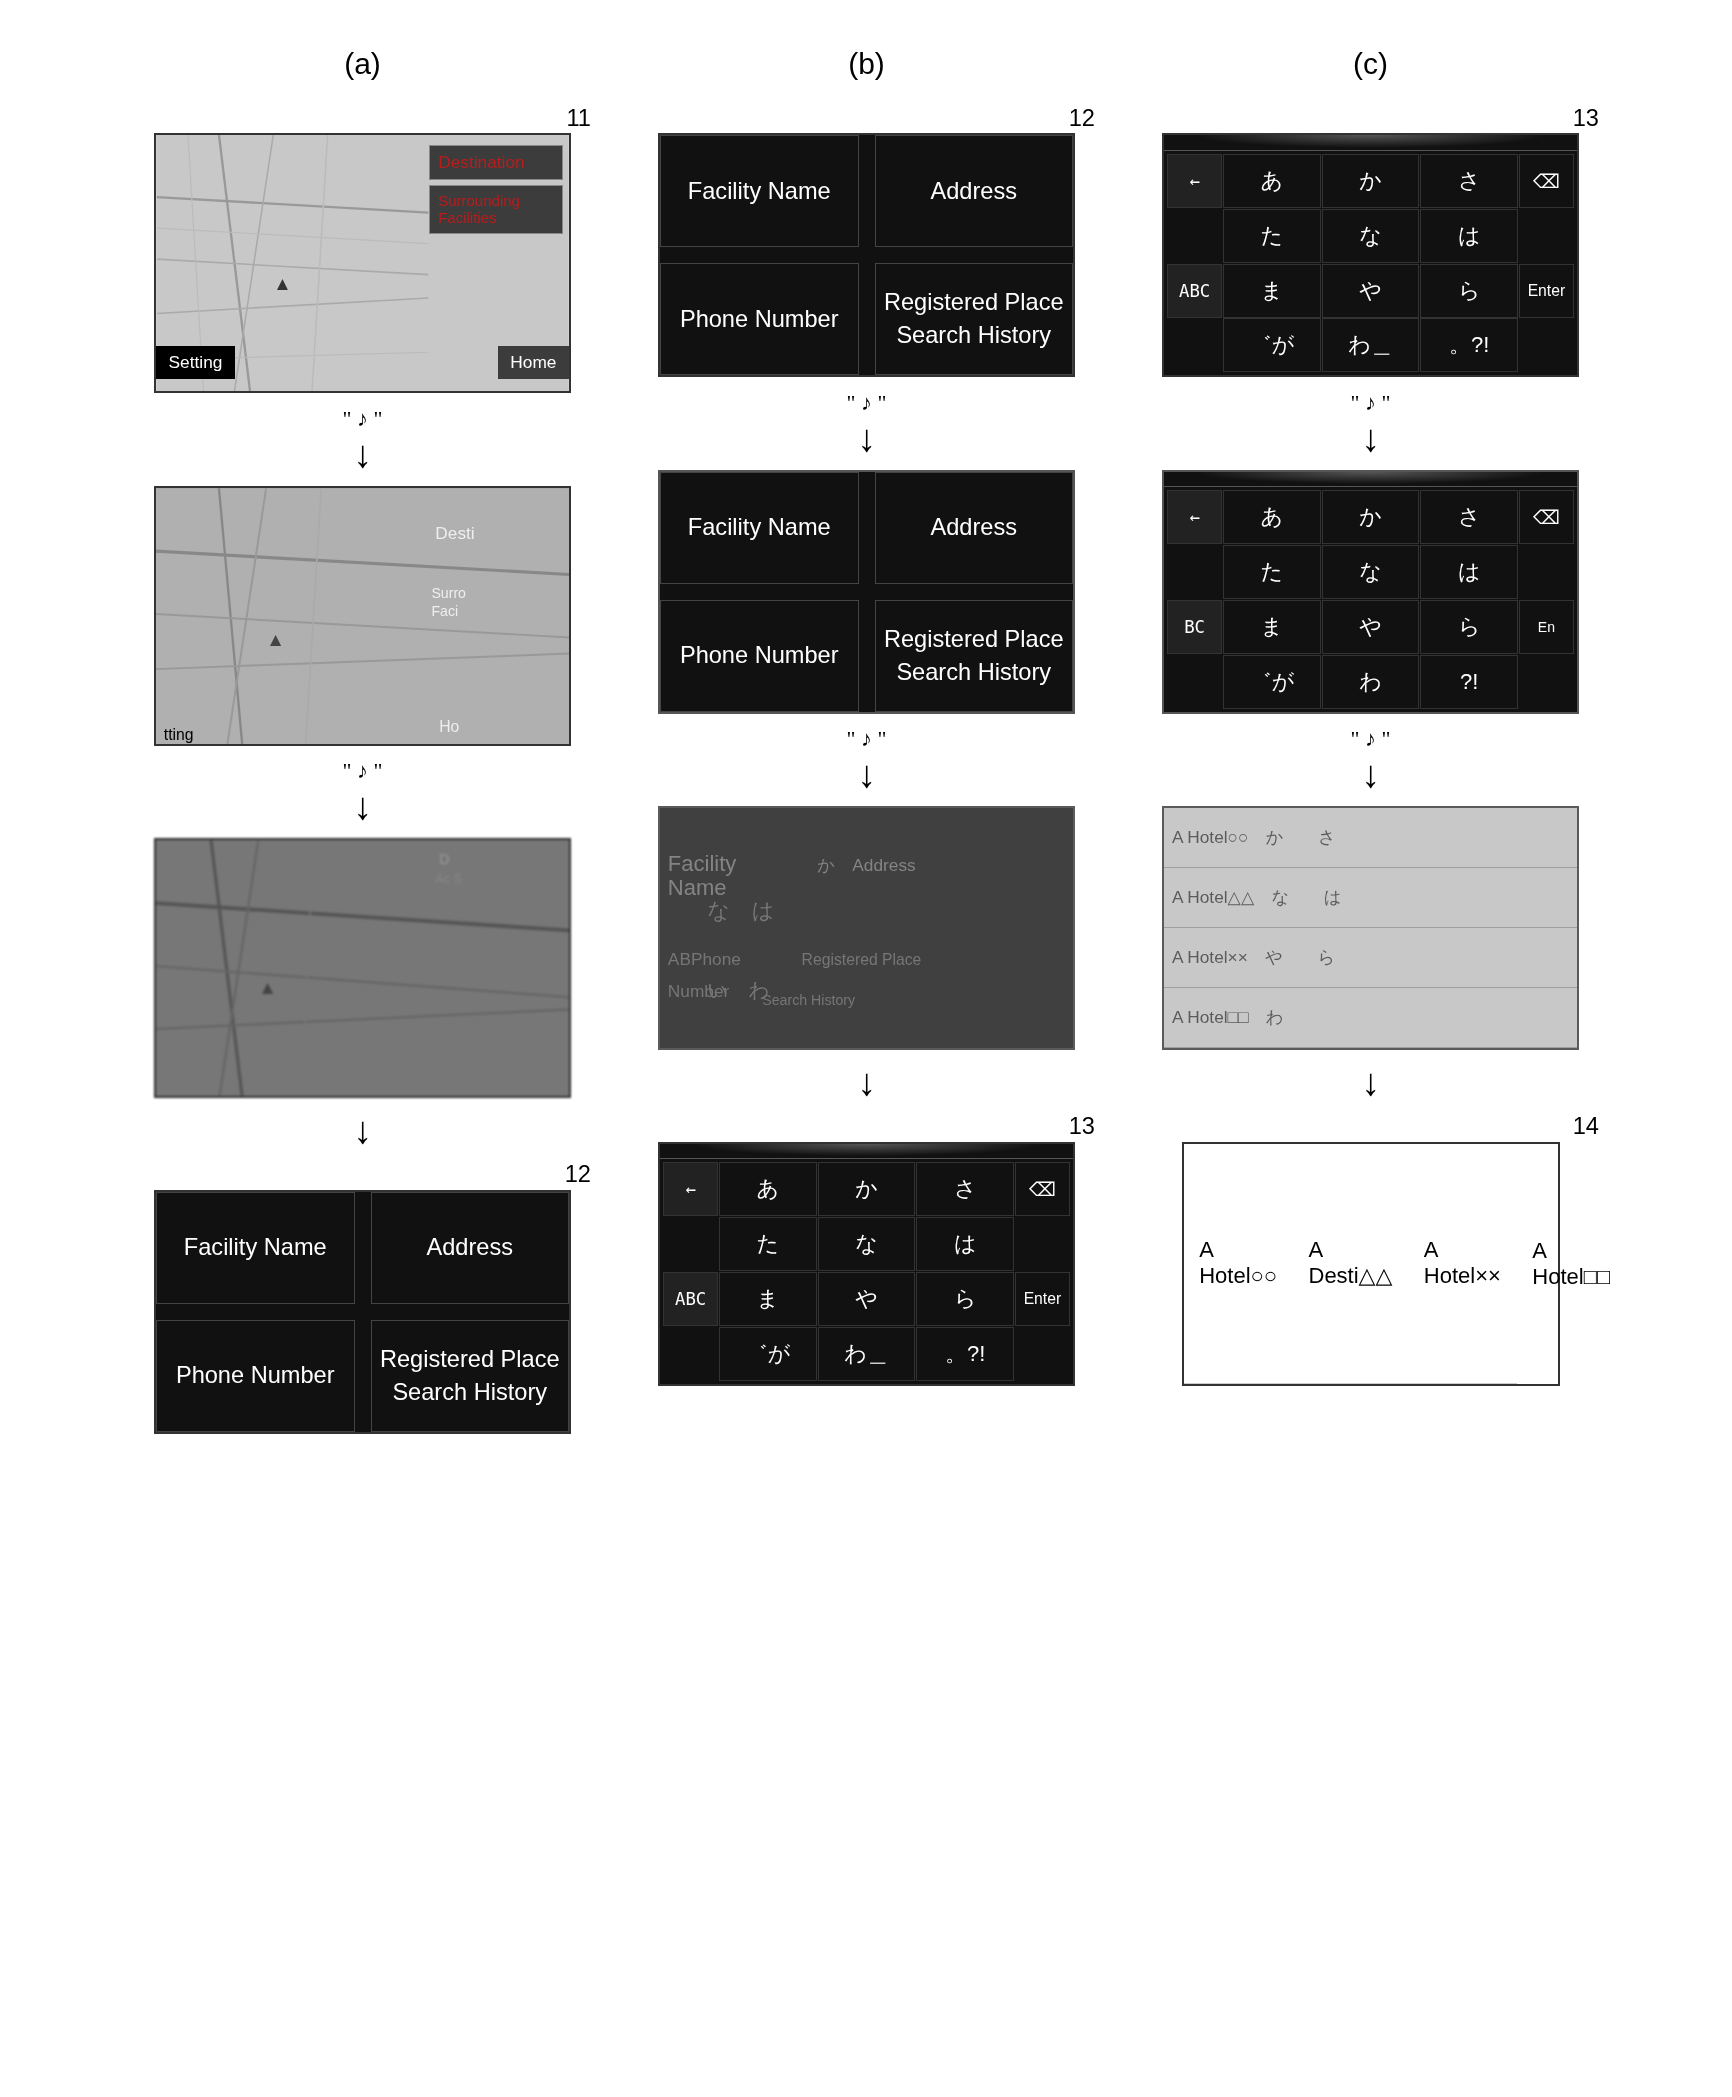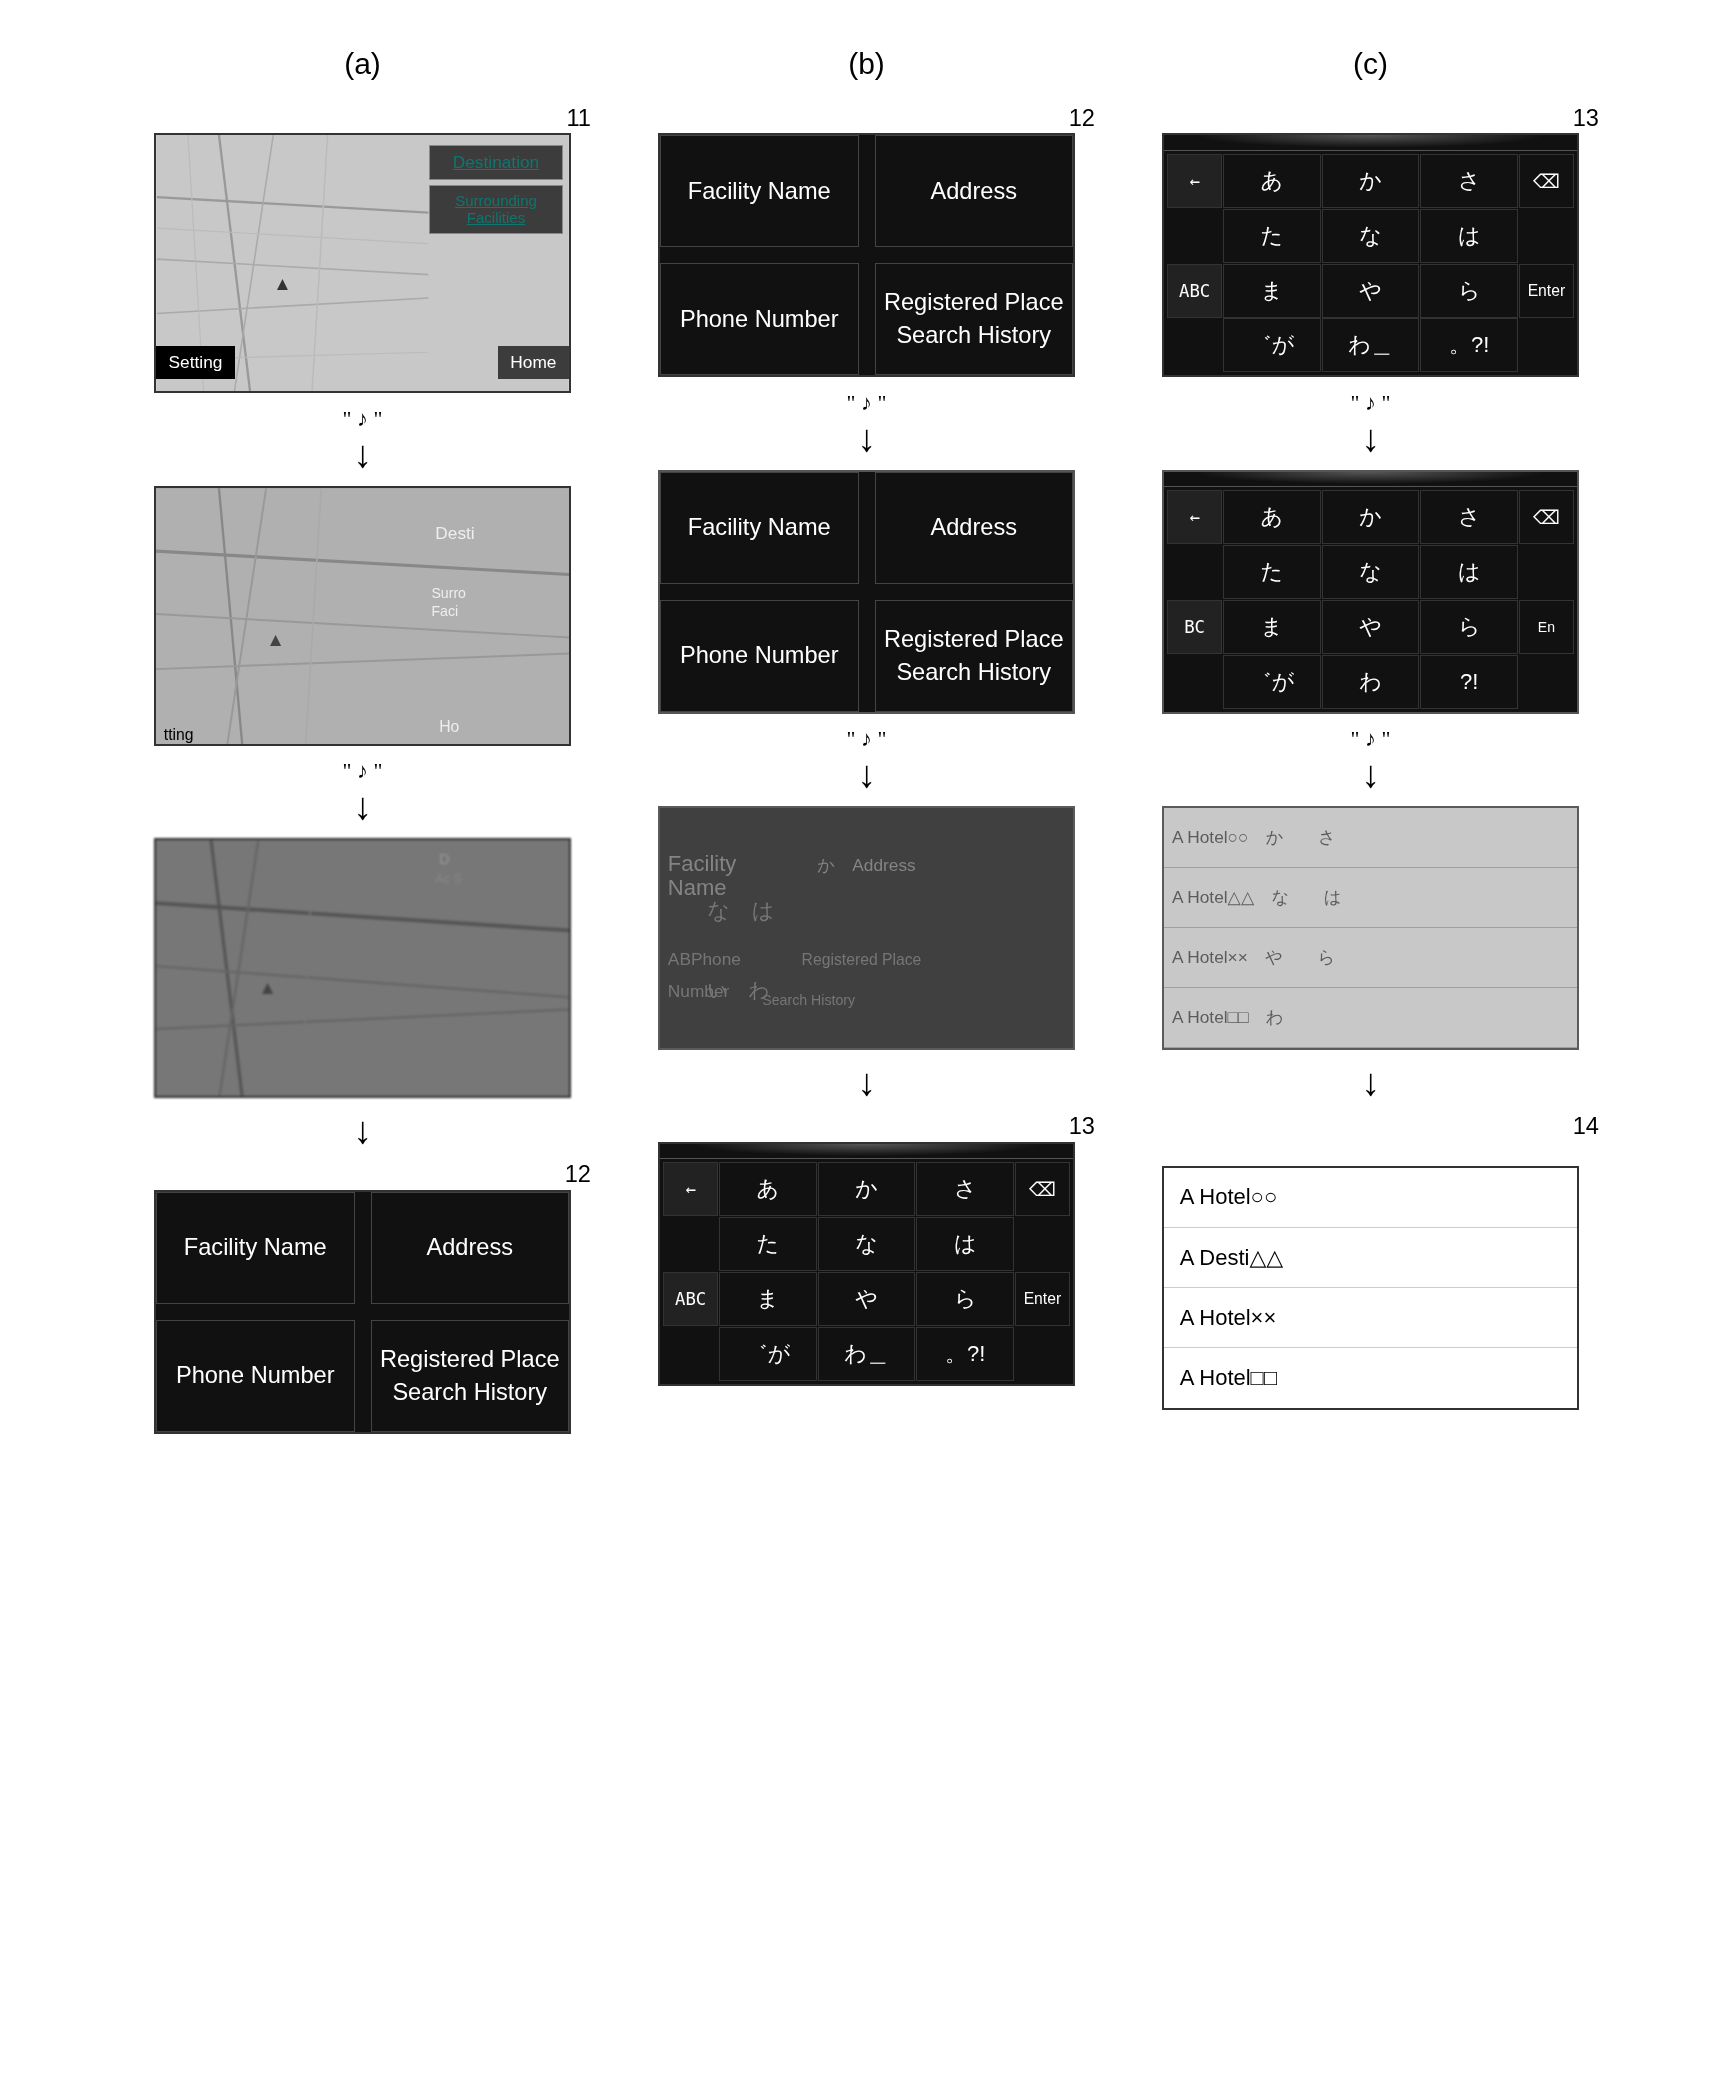--- a/index.html
+++ b/index.html
@@ -55,28 +55,26 @@
       width: 146px;
       height: 100%;
       display: flex;
       flex-direction: column;
       justify-content: space-between;
       padding: 9.4px 6.3px;
     }
 
     .map-btn {
       background: rgba(0,0,0,0.7);
-      color: #0f766e;
+      color: #b91c1c;
       font-size: 17.3px;
       padding: 6.3px 7.9px;
-      text-align: center;
       border: 0.8px solid #888;
       cursor: pointer;
       margin-bottom: 4.7px;
-      text-decoration: underline;
     }
 
     .map-btn-small {
       font-size: 15px;
     }
 
     .map-bottom {
       position: absolute;
       bottom: 12px;
       left: 0;
@@ -197,27 +195,26 @@
     .kana-cell.backspace {
       font-size: 19px;
     }
 
     .kana-cell.enter-btn {
       font-size: 19px;
     }
 
     
     .results-screen {
-      width: 417px;
+      width: 378px;
       height: 244px;
       background: #fff;
       border: 2.4px solid #333;
       display: flex;
-      flex-direction: column;
-      margin-top: 24px;
+      flex-direction: row;
     }
 
     .result-row {
       flex: 1;
       border-bottom: 0.8px solid #ccc;
       display: flex;
       align-items: center;
       padding: 0 15.7px;
       font-size: 22px;
       cursor: pointer;

